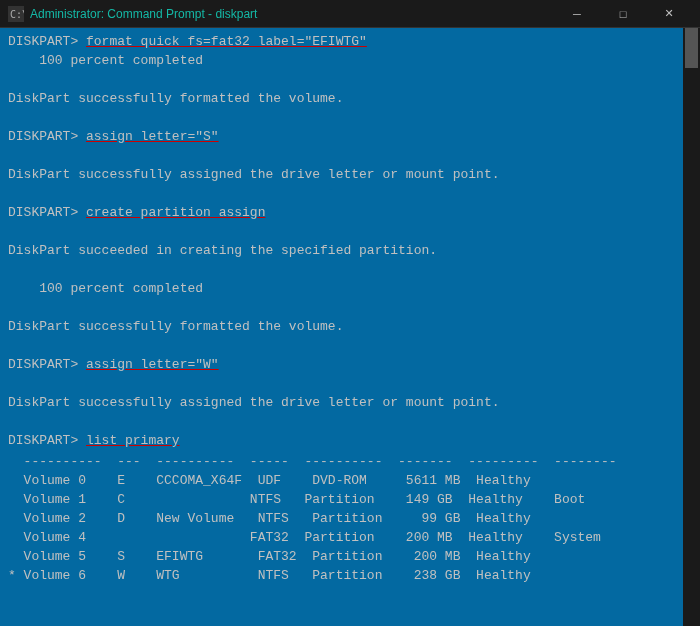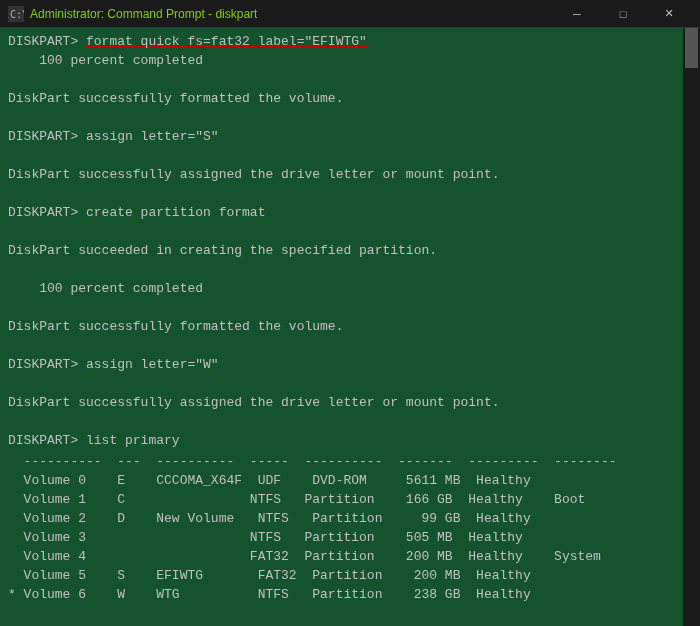--- a/index.html
+++ b/index.html
@@ -30,40 +30,40 @@
     .title-icon {
       width: 16px;
       height: 16px;
       display: flex;
       align-items: center;
       justify-content: center;
     }
     .title-text {
       font-family: 'Segoe UI', sans-serif;
       font-size: 12px;
-      color: #84cc16;
+      color: #14b8a6;
     }
     .title-bar-controls {
       display: flex;
       gap: 0;
     }
     .title-btn {
       width: 46px;
       height: 28px;
       display: flex;
       align-items: center;
       justify-content: center;
       font-family: 'Segoe UI', sans-serif;
       font-size: 11px;
       color: #c0c0c0;
       cursor: pointer;
       background: transparent;
     }
     .content {
-      background: #14532d;
+      background: #0369a1;
       padding: 4px 8px;
       height: calc(626px - 28px);
       overflow: hidden;
       position: relative;
     }
     .line {
       line-height: 19px;
       white-space: pre;
       color: #c0c0c0;
     }
@@ -132,21 +132,21 @@
     <div class="line"> </div>
 
     <div class="line"><span class="prompt">DISKPART&gt; </span><span class="cmd-text">assign letter="S"</span></div>
 
     <div class="line"> </div>
 
     <div class="line">DiskPart successfully assigned the drive letter or mount point.</div>
 
     <div class="line"> </div>
 
-    <div class="line"><span class="prompt">DISKPART&gt; </span><span class="cmd-text">create partition format</span></div>
+    <div class="line"><span class="prompt">DISKPART&gt; </span><span class="cmd-text">create partition assign</span></div>
 
     <div class="line"> </div>
 
     <div class="line">DiskPart succeeded in creating the specified partition.</div>
 
     <div class="line"> </div>
 
 
     <div class="line">    100 percent completed</div>
 
@@ -163,23 +163,22 @@
     <div class="line">DiskPart successfully assigned the drive letter or mount point.</div>
 
     <div class="line"> </div>
 
     <div class="line"><span class="prompt">DISKPART&gt; </span><span class="cmd-text">list primary</span></div>
   </div>
 
   <div class="table-section">
     <div class="line">  ----------  ---  ----------  -----  ----------  -------  ---------  --------</div>
     <div class="line">  Volume 0    E    CCCOMA_X64F  UDF    DVD-ROM     5611 MB  Healthy</div>
-    <div class="line">  Volume 1    C                NTFS   Partition    166 GB  Healthy    Boot</div>
+    <div class="line">  Volume 1    C                NTFS   Partition    149 GB  Healthy    Boot</div>
     <div class="line">  Volume 2    D    New Volume   NTFS   Partition     99 GB  Healthy</div>
-    <div class="line">  Volume 3                     NTFS   Partition    505 MB  Healthy</div>
     <div class="line">  Volume 4                     FAT32  Partition    200 MB  Healthy    System</div>
     <div class="line">  Volume 5    S    EFIWTG       FAT32  Partition    200 MB  Healthy</div>
     <div class="line">* Volume 6    W    WTG          NTFS   Partition    238 GB  Healthy</div>
   </div>
 
   <div class="scrollbar">
     <div class="scrollbar-thumb"></div>
   </div>
 </div>
 

